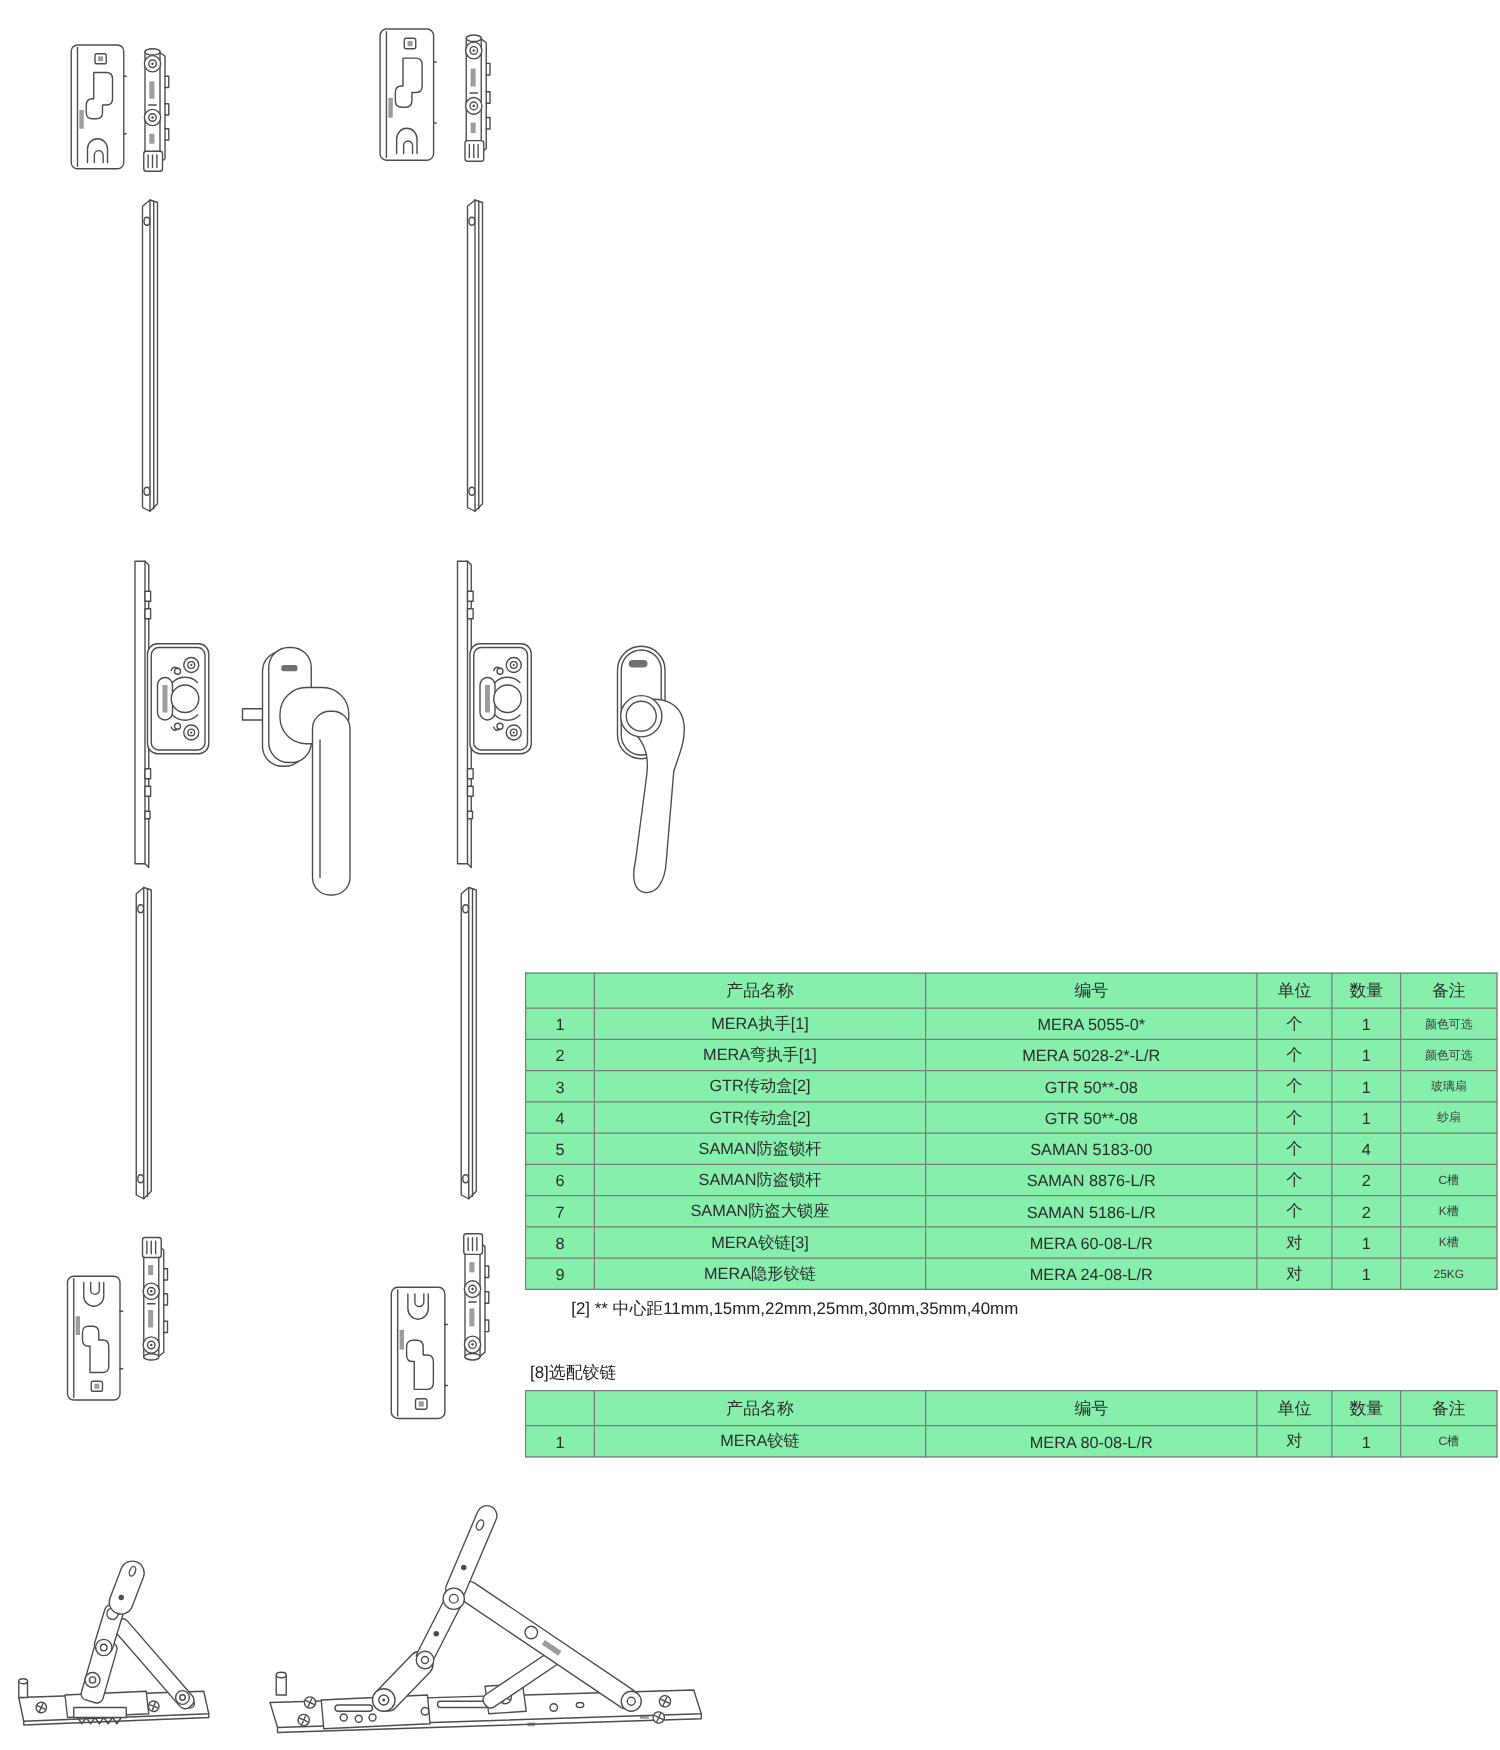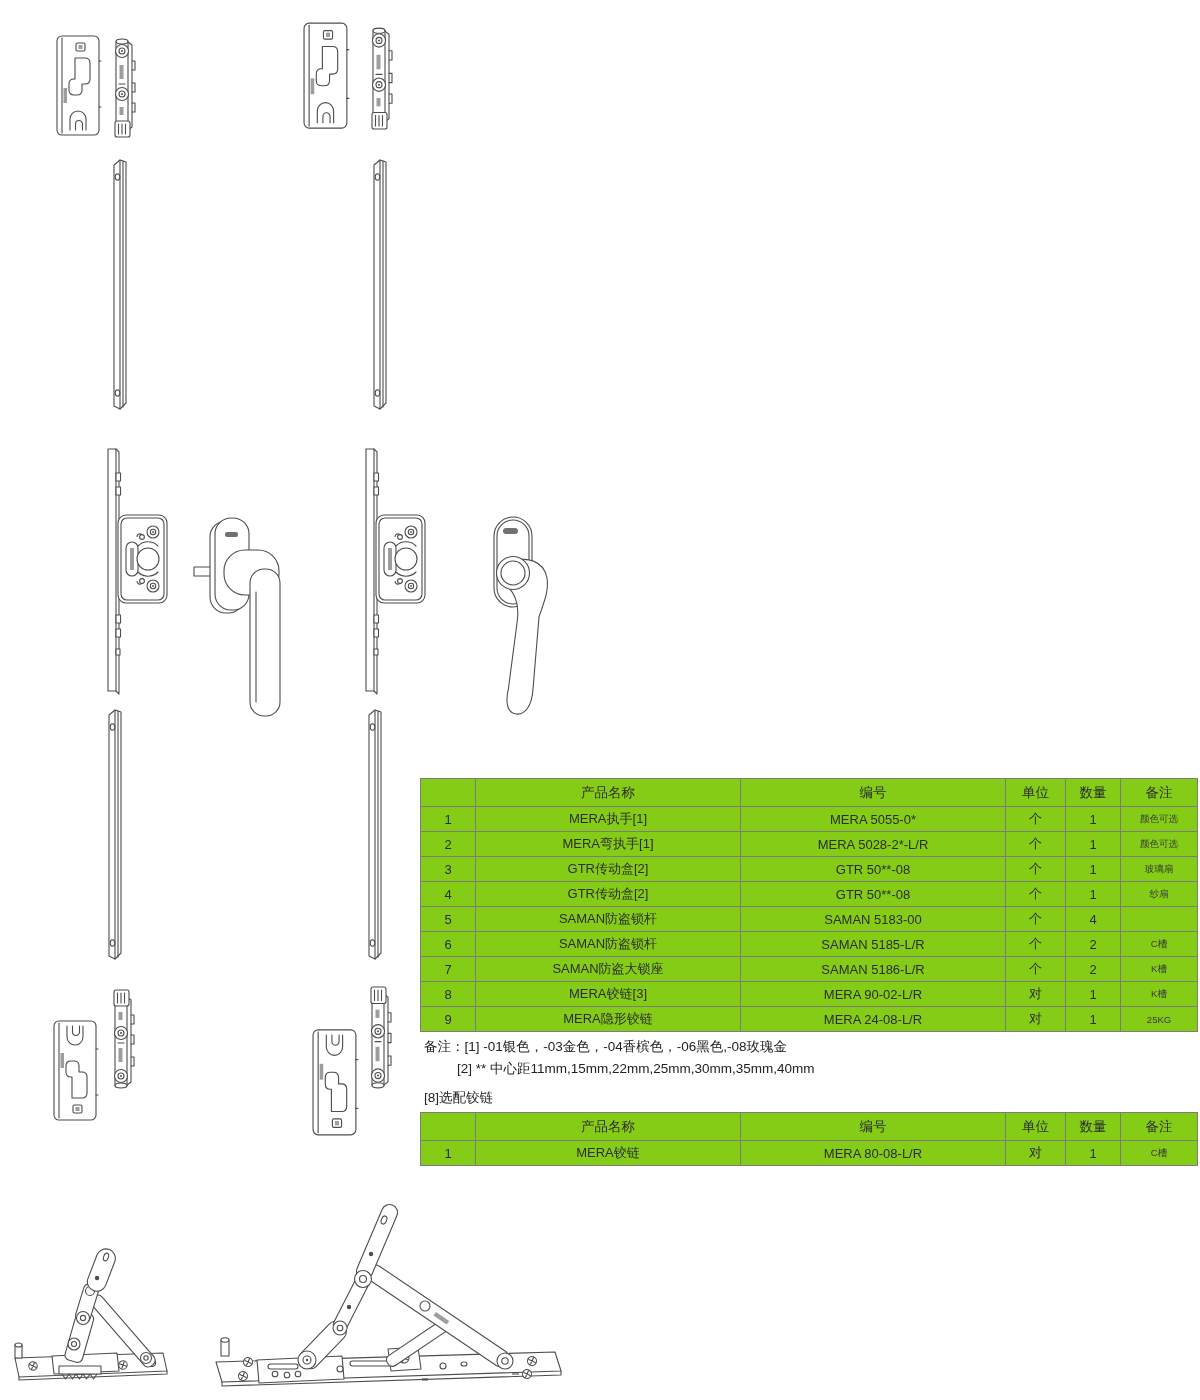--- a/index.html
+++ b/index.html
@@ -8,21 +8,21 @@
     font-family:"Liberation Sans", sans-serif; color:#2d2d2d;
   }
   svg.art { position:absolute; left:0; top:0; }
   .part { stroke:#4d4d4d; stroke-width:1.1; fill:#ffffff; stroke-linejoin:round; stroke-linecap:round; }
   .nf { fill:none; }
   .dark { fill:#4d4d4d; stroke:none; }
   .dk5 { fill:#4d4d4d; stroke:none; fill-opacity:.55; }
 
   table.parts {
     position:absolute; left:420px; width:777px; border-collapse:collapse;
-    table-layout:fixed; background:#84cc16;
+    table-layout:fixed; background:#86efac;
   }
   #main-table { top:778px; }
   #opt-table  { top:1112px; }
   table.parts th, table.parts td {
     border:1px solid #7c7c7c; text-align:center; vertical-align:middle;
     padding:0; overflow:hidden; white-space:nowrap; font-weight:400; color:#2d2d2d;
   }
   table.parts th { height:27px; font-size:13.5px; }
   table.parts td { height:24px; font-size:13px; }
   table.parts tbody td:last-child { font-size:9.5px; color:#3a3a3a; }
@@ -304,54 +304,53 @@
         <td>5</td>
         <td>SAMAN防盗锁杆</td>
         <td>SAMAN 5183-00</td>
         <td>个</td>
         <td>4</td>
         <td></td>
       </tr>
       <tr>
         <td>6</td>
         <td>SAMAN防盗锁杆</td>
-        <td>SAMAN 5185-L/R</td>
+        <td>SAMAN 8876-L/R</td>
         <td>个</td>
         <td>2</td>
         <td>C槽</td>
       </tr>
       <tr>
         <td>7</td>
         <td>SAMAN防盗大锁座</td>
         <td>SAMAN 5186-L/R</td>
         <td>个</td>
         <td>2</td>
         <td>K槽</td>
       </tr>
       <tr>
         <td>8</td>
         <td>MERA铰链[3]</td>
-        <td>MERA 90-02-L/R</td>
+        <td>MERA 60-08-L/R</td>
         <td>对</td>
         <td>1</td>
         <td>K槽</td>
       </tr>
       <tr>
         <td>9</td>
         <td>MERA隐形铰链</td>
         <td>MERA 24-08-L/R</td>
         <td>对</td>
         <td>1</td>
         <td>25KG</td>
       </tr>
     </tbody>
 </table>
 
 <div class="remarks">
-  <div>备注：[1] -01银色，-03金色，-04香槟色，-06黑色,-08玫瑰金</div>
   <div class="remark-line2">[2] ** 中心距11mm,15mm,22mm,25mm,30mm,35mm,40mm</div>
 </div>
 
 <div class="opt-label">[8]选配铰链</div>
 
 <table id="opt-table" class="parts">
   <colgroup>
     <col style="width:55px">
       <col style="width:265px">
       <col style="width:265px">

